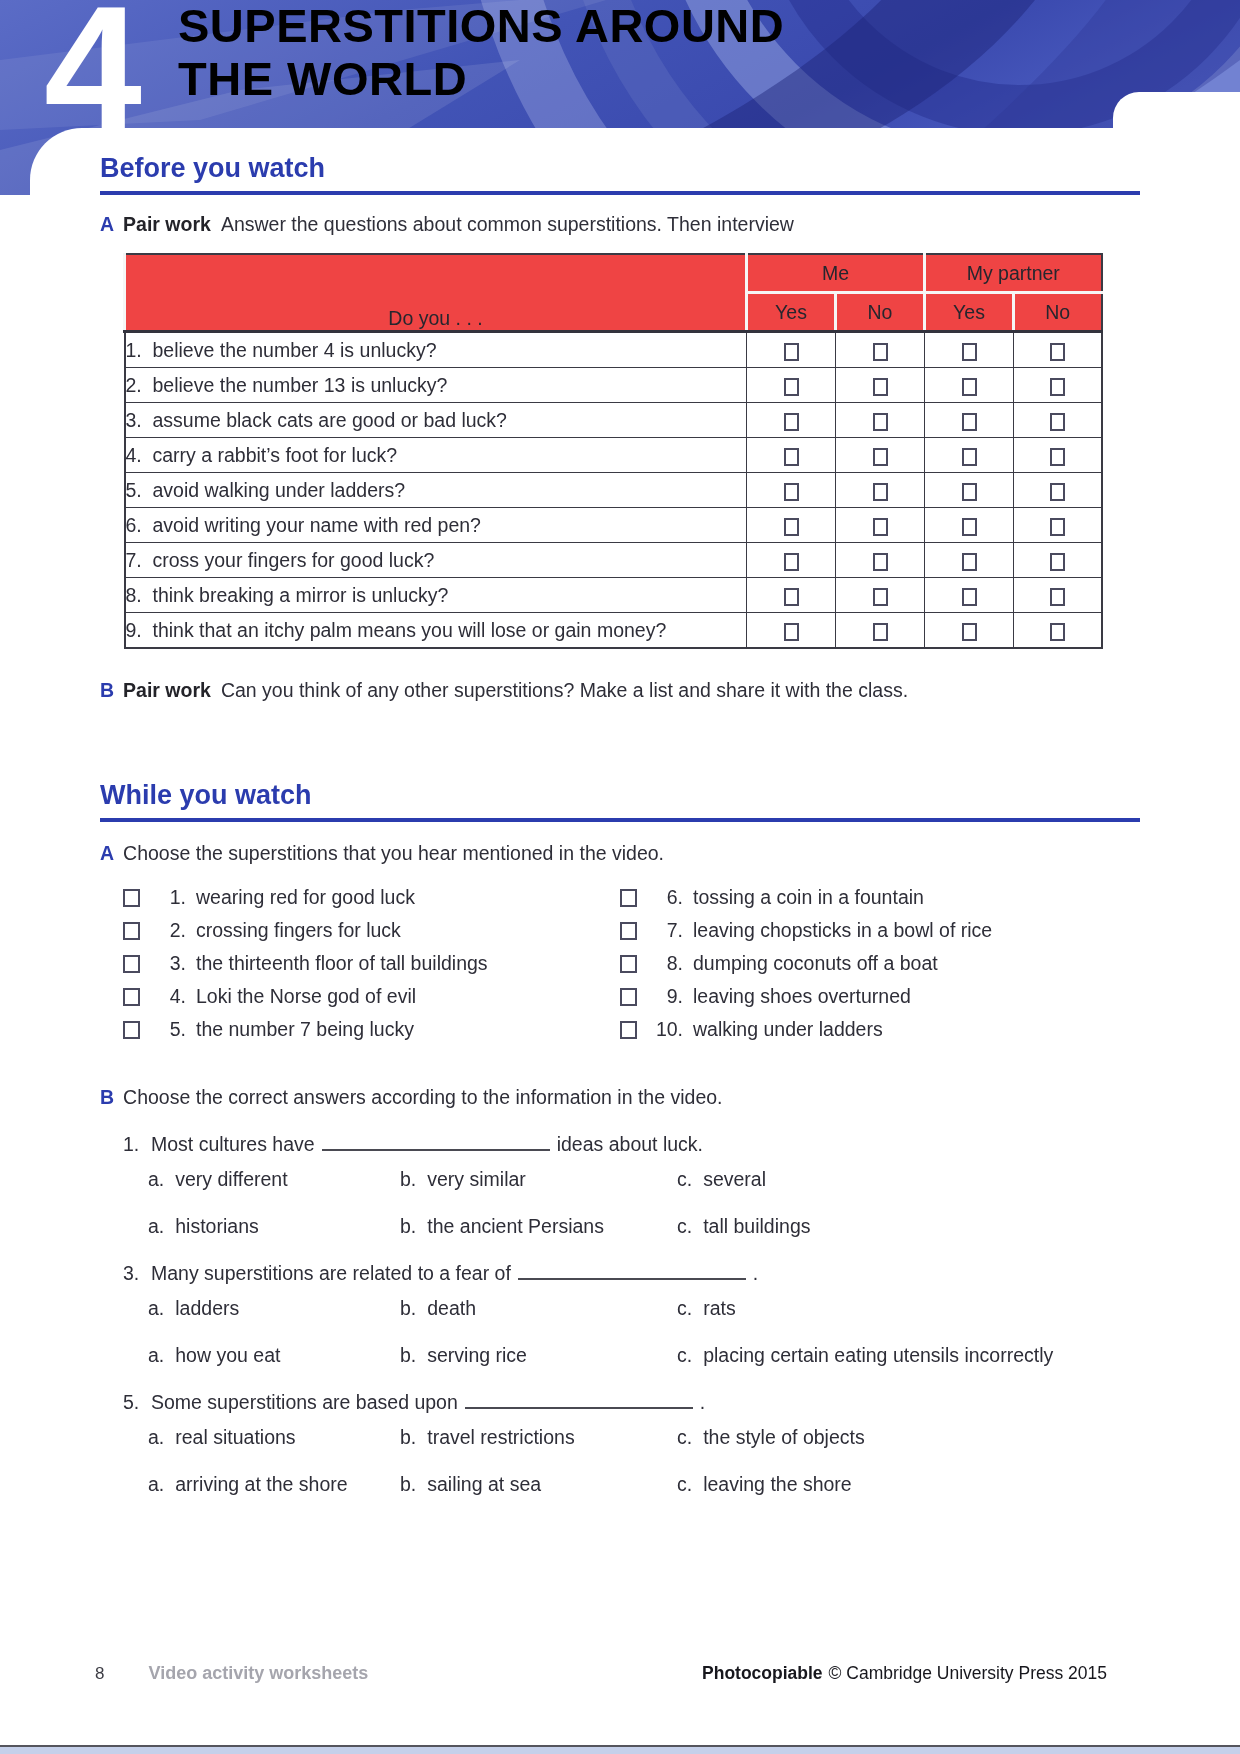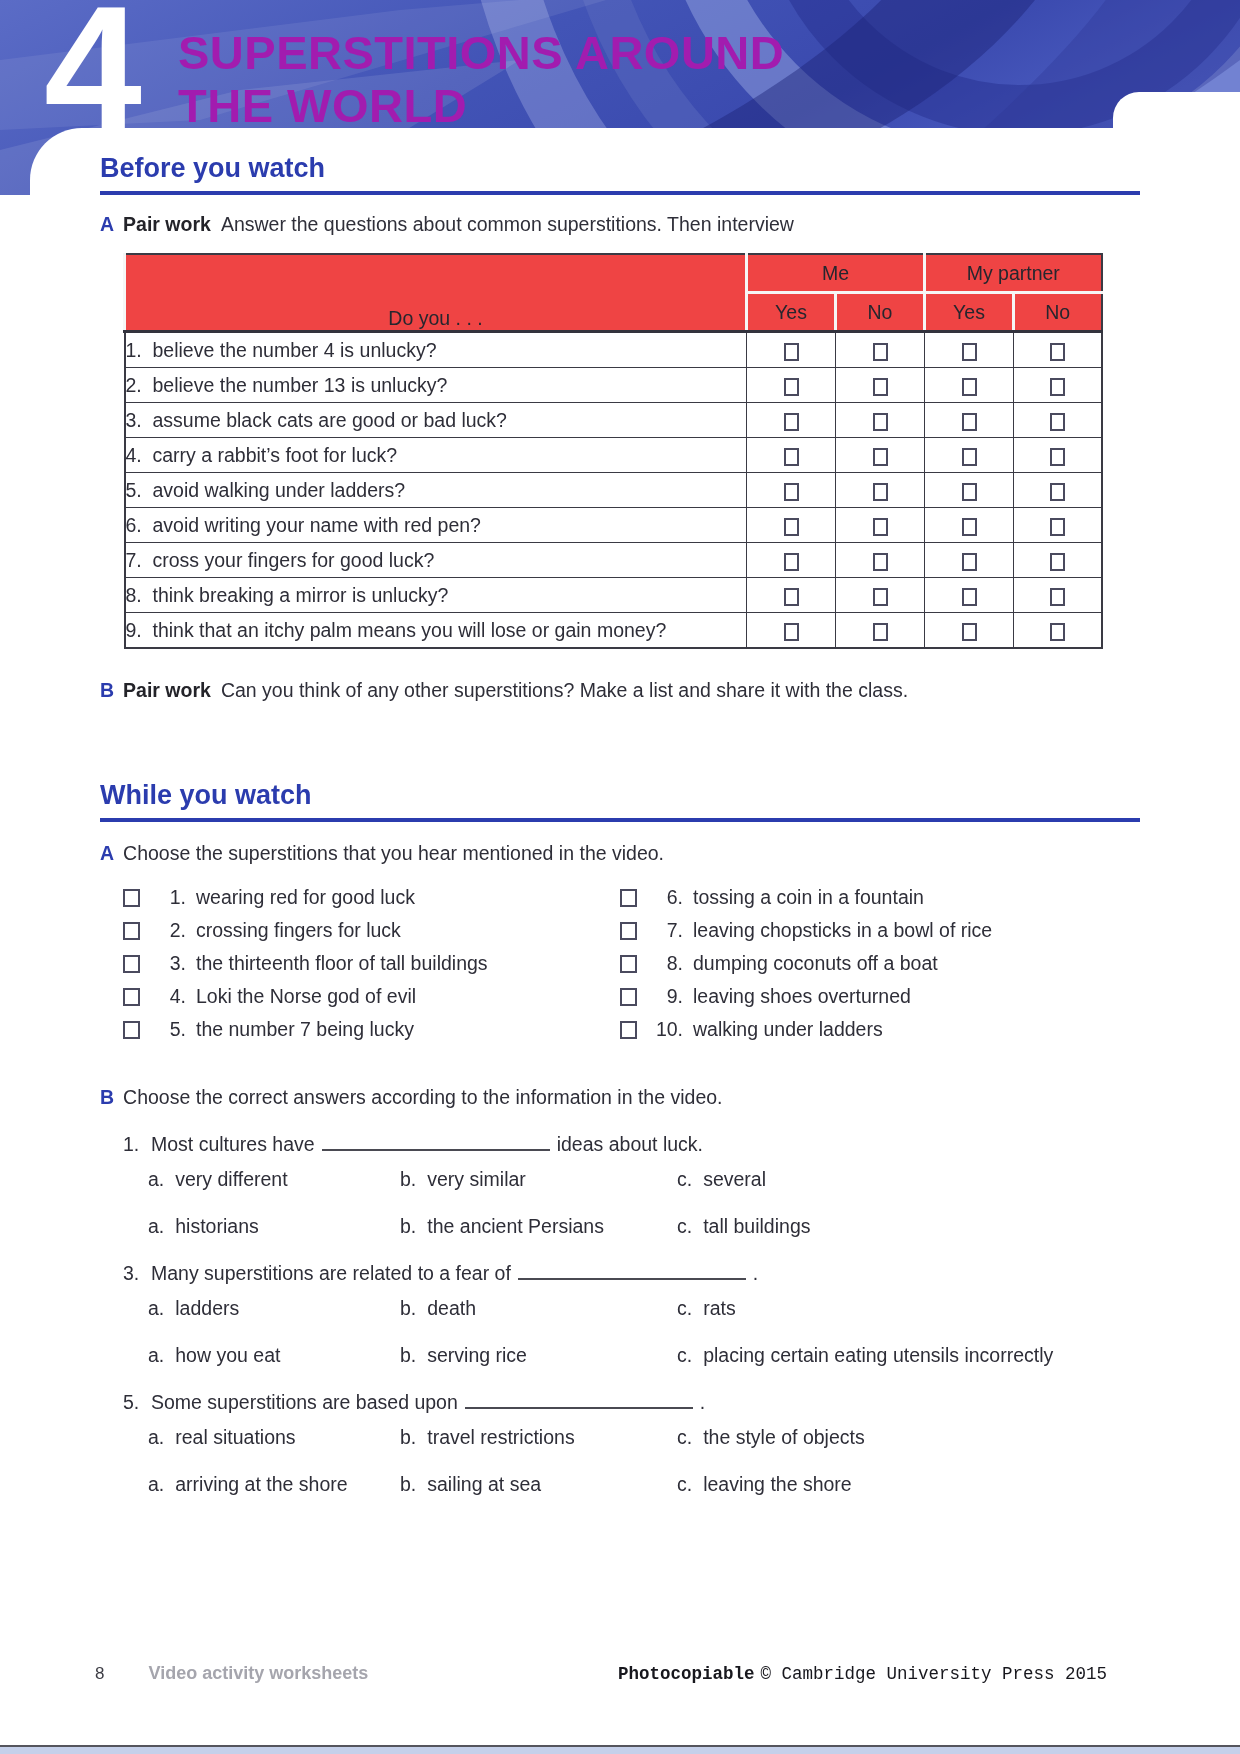--- a/index.html
+++ b/index.html
@@ -8,21 +8,21 @@
 
   
   .banner {position:absolute; top:0; left:0; width:1240px; height:195px; z-index:1; overflow:hidden;}
   .banner svg {position:absolute; top:0; left:0; display:block;}
   .white-step {position:absolute; top:92px; right:0; width:127px; height:103px; background:#fff;
                border-top-left-radius:26px; z-index:2;}
   .white-main {position:absolute; top:128px; left:30px; right:0; height:67px; background:#fff;
                border-top-left-radius:52px; z-index:2;}
   .unit-num {position:absolute; top:-20px; left:44px; font-size:176px; font-weight:bold; color:#fff;
              line-height:1; z-index:3;}
-  .banner-title {position:absolute; top:27px; left:178px; font-size:47px; font-weight:bold; color:#a21caf;
+  .banner-title {position:absolute; top:0; left:178px; font-size:47px; font-weight:bold; color:#000000;
                  line-height:1.12; letter-spacing:0.5px; z-index:3;}
   .banner-title span {display:block;}
 
   
   .content {position:absolute; top:153px; left:0; width:1240px; z-index:3;
             padding:0 100px; box-sizing:border-box;}
   h2.section {color:#2b3cae; font-size:27px; font-weight:bold; margin:0; padding-bottom:7px;
               border-bottom:4px solid #2b3cae;}
   h2.section.second {margin-top:78px;}
   .lead {margin:14px 0 0; font-size:19.5px; line-height:1.55; color:#2f2f39;}
@@ -69,21 +69,21 @@
   .opt:nth-child(1) {width:252px;}
   .opt:nth-child(2) {width:277px;}
   .letter {margin-right:11px;}
 
   
   .footer {position:absolute; top:1663px; left:95px; right:133px; display:flex;
            justify-content:space-between; align-items:baseline; z-index:3; font-size:17.5px;}
   .footer-left {display:flex; align-items:baseline;}
   .page-num {color:#3c3c44; font-size:17px;}
   .footer-title {color:#a5a5ad; font-weight:bold; margin-left:44px; font-size:18px;}
-  .footer-right {color:#17171d;font-family:Liberation Mono, monospace;}
+  .footer-right {color:#17171d;}
   .footer-right .fbold {font-weight:bold; margin-right:6px;}
   .bottom-strip {position:absolute; left:0; right:0; bottom:0; height:7px; background:#c5d0ea;
                  border-top:2.5px solid #55555d; z-index:5;}
 </style>
 </head>
 <body>
 
 <div class="page">
 
   <div class="banner">

